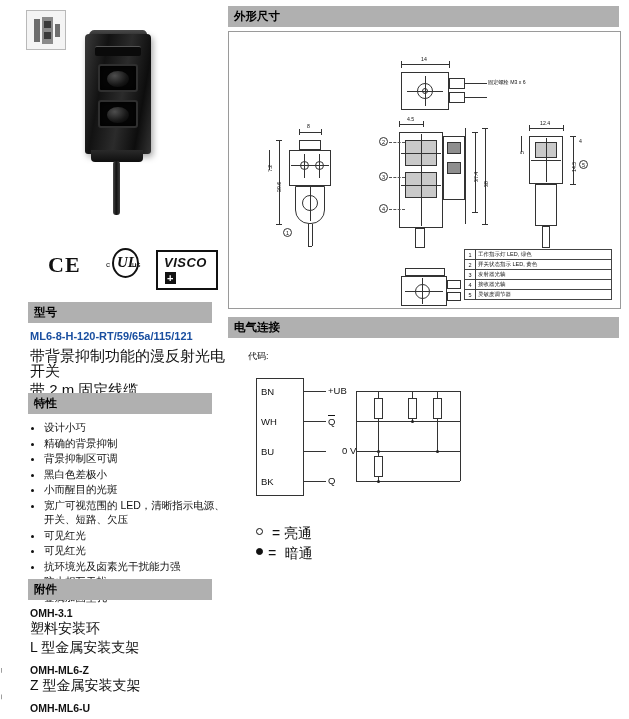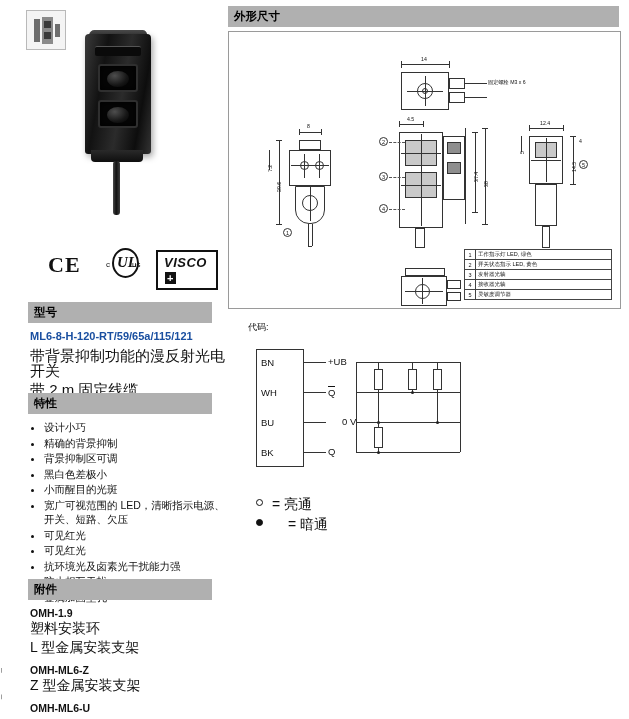--- a/index.html
+++ b/index.html
@@ -379,21 +379,21 @@
         <li>可见红光</li>
         <li>可见红光</li>
         <li>抗环境光及卤素光干扰能力强</li>
         <li>防止相互干扰</li>
         <li>金属加固型孔</li>
       </ul>
     </div>
 
     <div style="position:absolute;left:20px;top:573px;width:200px;">
       <div class="sec-head">附件</div>
-      <div class="acc-name">OMH-1.9</div>
+      <div class="acc-name">OMH-3.1</div>
       <div class="acc-desc">塑料安装环</div>
       <div class="acc-desc">L 型金属安装支架</div>
       <div class="acc-name">OMH-ML6-Z</div>
       <div class="acc-desc">Z 型金属安装支架</div>
       <div class="acc-name">OMH-ML6-U</div>
 
     </div>
 
     <div class="sidecode">27_18246_ch.xml</div>
   </div>
@@ -531,20 +531,21 @@
           </tr>
           <tr>
             <td class="n">5</td>
             <td>灵敏度调节器</td>
           </tr>
         </tbody>
           </table>
       </div>
     </div>
 
+    <div class="sec-head right" style="margin-top:8px;">电气连接</div>
 
     <div class="panel" id="elec-panel" style="margin-top:4px;border:none;">
 
       <div class="code-lbl" style="left:20px;top:8px;">代码:</div>
 
       <div class="term-box"></div>
 
       <div class="term-lbl" style="left:33px;top:44px;">BN</div>
       <div class="term-lbl" style="left:33px;top:74px;">WH</div>
       <div class="term-lbl" style="left:33px;top:104px;">BU</div>
@@ -583,16 +584,16 @@
       <div class="dot" style="left:149px;top:138px;"></div>
 
       <div class="res" style="left:205px;top:56px;"></div>
       <div class="wirev" style="left:209px;top:49px;height:8px;"></div>
       <div class="wirev" style="left:209px;top:76px;height:34px;"></div>
       <div class="dot" style="left:208px;top:108px;"></div>
 
       <div class="legend-o" style="left:28px;top:186px;"></div>
       <div class="legend-txt" style="left:44px;top:183px;">= 亮通</div>
       <div class="legend-f" style="left:28px;top:206px;"></div>
-      <div class="legend-txt" style="left:60px;top:203px;">= 暗通</div>
+      <div class="legend-txt" style="left:40px;top:203px;font-family:Liberation Mono, monospace;">= 暗通</div>
     </div>
   </div>
 </div>
 
 </body></html>

